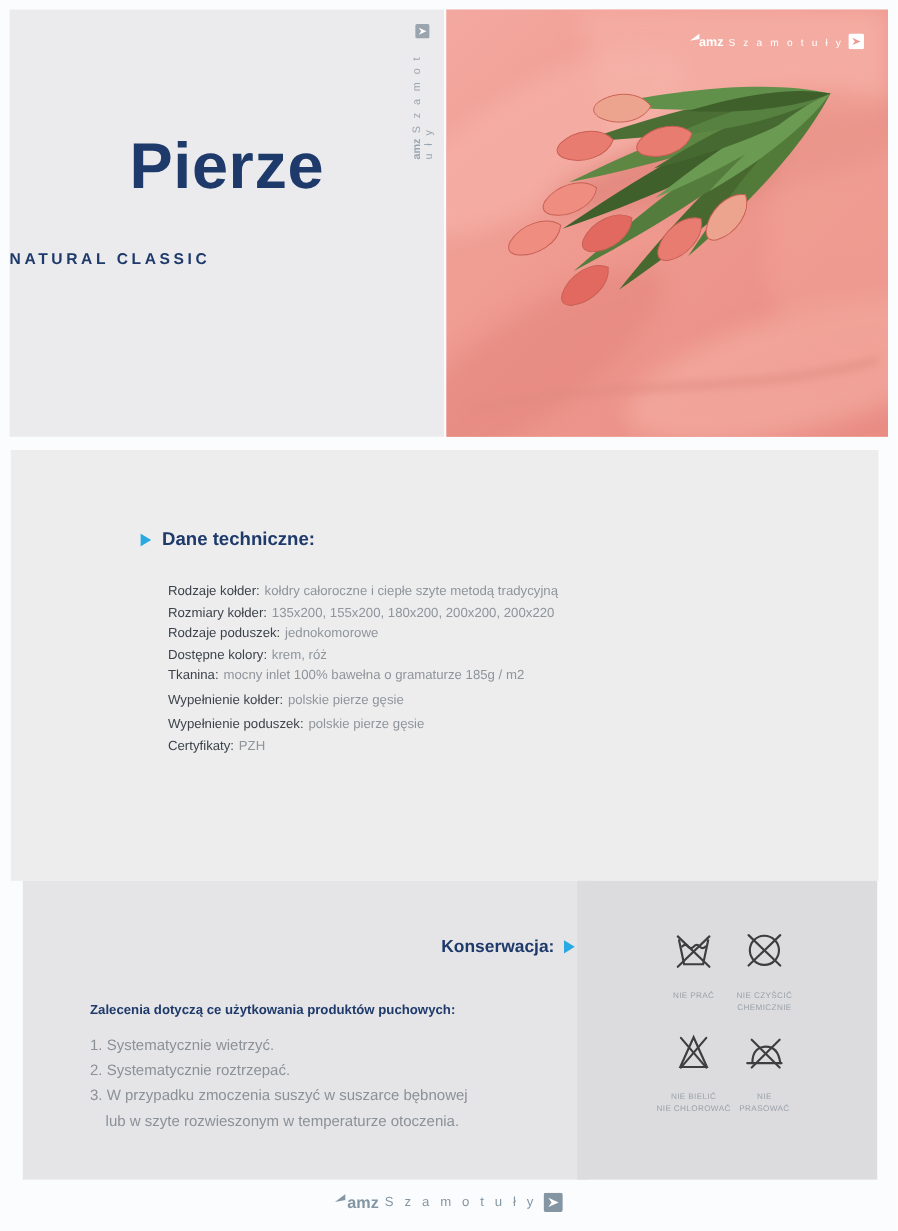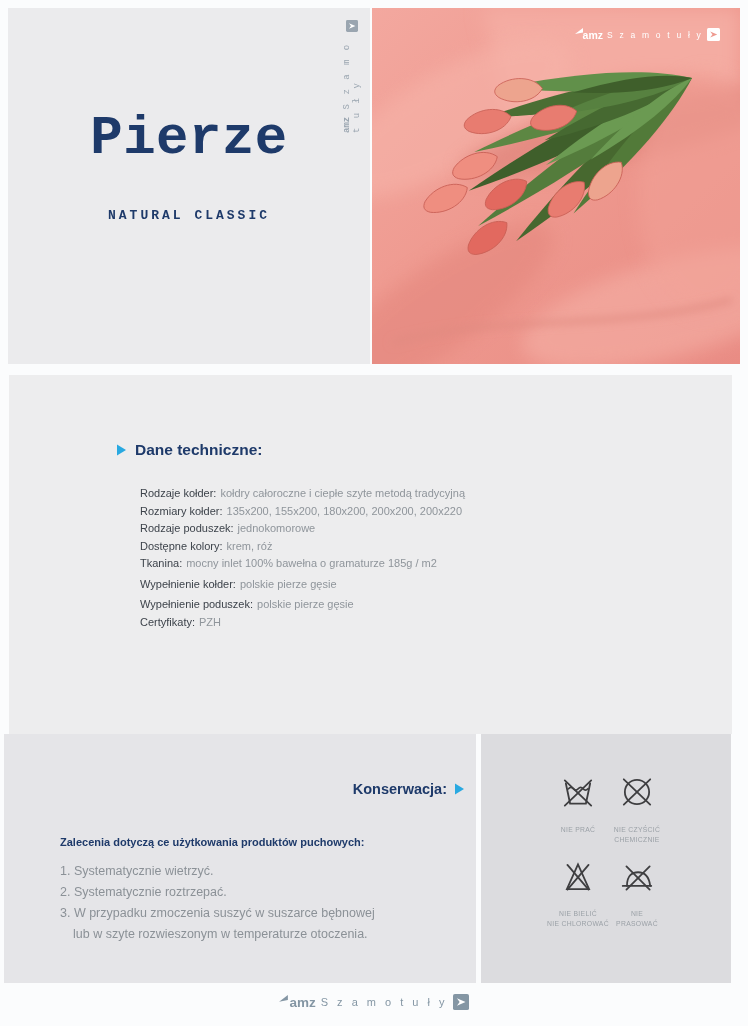--- a/index.html
+++ b/index.html
@@ -6,28 +6,27 @@
   .page{
     position:relative;width:748px;height:1026px;overflow:hidden;
     background:#fbfcfd;
     font-family:"Liberation Sans","DejaVu Sans",sans-serif;
     -webkit-font-smoothing:antialiased;
   }
   
   .hero-left{
     position:absolute;left:8px;top:8px;width:362px;height:356px;
     background:#ebebed;
-    font-family:Liberation Mono, monospace;
   }
   .hero-title{
     position:absolute;top:100px;left:0;width:100%;text-align:center;
     font-size:54px;font-weight:700;color:#1e3a6a;letter-spacing:0.5px;
   }
   .hero-subtitle{
-    position:absolute;top:200px;left:0;width:100%;text-align:center;
+    position:absolute;top:200px;left:0;width:100%;
     font-size:13px;font-weight:600;color:#1e3a6a;letter-spacing:3px;
   }
   .vlogo{
     position:absolute;top:12px;right:8px;display:flex;flex-direction:column;
     align-items:center;gap:5px;
   }
   .vlogo-text{
     writing-mode:vertical-rl;transform:rotate(180deg);
     font-size:9px;color:#9aa5b0;letter-spacing:2px;height:96px;
   }
@@ -52,21 +51,21 @@
   .specs-heading-row{
     position:absolute;left:108px;top:66px;display:flex;align-items:center;gap:9px;
   }
   .specs-heading{font-size:15.5px;font-weight:700;color:#1e3a6a;}
   .spec-list{position:absolute;left:131px;top:110px;font-size:11px;line-height:17.5px;}
   .spec-line.sp{margin-top:3px;}
   .spec-label{font-weight:400;color:#3d434b;margin-right:4px;}
   .spec-value{color:#8f959b;}
   
   .care-left{
-    position:absolute;left:4px;top:734px;width:472px;height:249px;
+    position:absolute;left:19px;top:734px;width:472px;height:249px;
     background:#e5e5e8;
   }
   .care-heading-row{
     position:absolute;top:47px;right:12px;display:flex;align-items:center;gap:8px;
   }
   .care-heading{font-size:14.5px;font-weight:700;color:#1e3a6a;}
   .advice-title{
     position:absolute;left:56px;top:102px;font-size:11px;font-weight:700;color:#1e3a6a;
   }
   .advice-list{position:absolute;left:56px;top:127px;font-size:12.5px;color:#8b9197;line-height:21px;}

